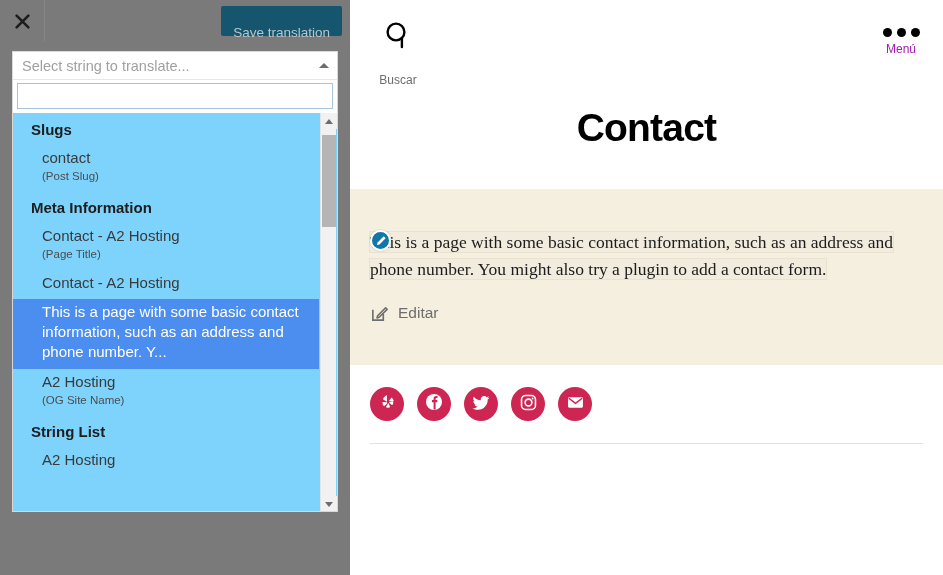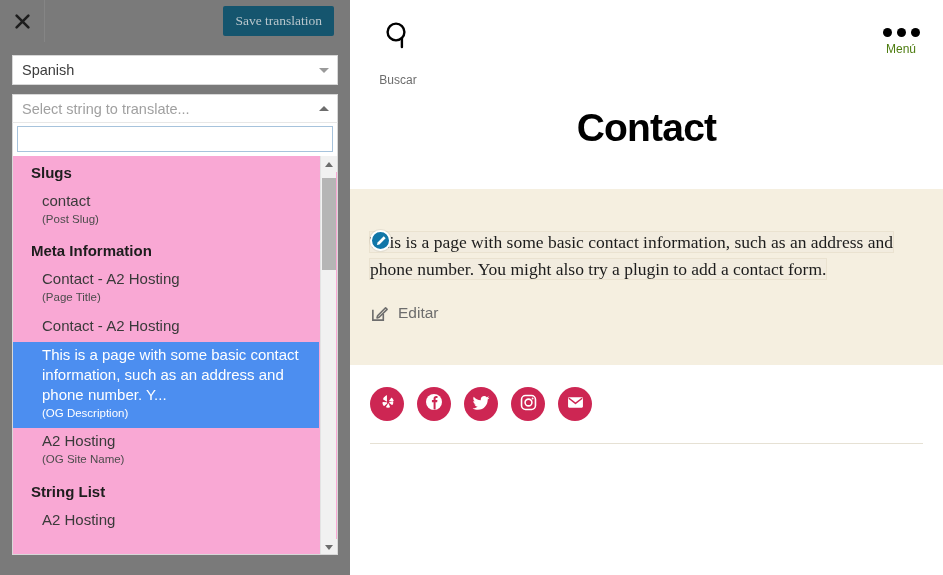--- a/index.html
+++ b/index.html
@@ -44,30 +44,30 @@
     height: 42px;
     display: flex;
     align-items: center;
     justify-content: center;
     cursor: pointer;
     border-right: 1px solid #858585;
   }
   .tp-close svg { display: block; }
   .tp-save {
     position: absolute;
-    right: 16px;
+    right: 8px;
     top: 6px;
     height: 30px;
-    padding: 0 12px;
+    padding: 12px 12px;
     background: #15556e;
     color: #b9c6cc;
     border: none;
     border-radius: 2px;
     font-size: 13.5px;
-    font-family: Liberation Serif, serif;
+    font-family: Liberation Sans, sans-serif;
     line-height: 30px;
     cursor: pointer;
     white-space: nowrap;
   }
 
   .tp-body {
     position: relative;
     padding: 0 12px;
   }
 
@@ -134,21 +134,21 @@
     font-size: 14px;
     padding: 0 5px;
     font-family: "Liberation Sans", sans-serif;
     color: #222;
     background: #fff;
   }
 
   
   .results {
     position: relative;
-    background: #f9a8d4;
+    background: #7dd3fc;
     border-left: 1px solid #d8d8d8;
     border-right: 1px solid #d8d8d8;
     border-bottom: 1px solid #d8d8d8;
     height: 399px;
     overflow: hidden;
   }
   .results-inner {
     position: absolute;
     left: 0; top: 0;
     width: 306px;
@@ -287,21 +287,21 @@
     margin-bottom: 5px;
   }
   .dots i {
     display: block;
     width: 9px; height: 9px;
     border-radius: 50%;
     background: #000;
   }
   .hdr-menu .lbl {
     font-size: 12px;
-    color: #4d7c0f;
+    color: #a21caf;
   }
 
   .page-title {
     text-align: center;
     font-size: 39px;
     font-weight: bold;
     color: #000;
     margin-top: 24px;
     letter-spacing: -0.8px;
     font-family: "Liberation Sans", sans-serif;
@@ -395,24 +395,20 @@
           <svg width="17" height="17" viewBox="0 0 17 17">
             <path d="M2.6 2.6 L14.4 14.4 M14.4 2.6 L2.6 14.4" stroke="#1d1d1d" stroke-width="2.6" stroke-linecap="round"></path>
           </svg>
         </span>
       </div>
       <button class="tp-save">Save translation</button>
     </div>
 
     <div class="tp-body">
 
-      <div class="lang-select">
-        <span>Spanish</span>
-        <span class="caret-down"></span>
-      </div>
 
       <div class="string-select">
         <span>Select string to translate...</span>
         <span class="caret-up"></span>
       </div>
 
       <div class="search-wrap">
         <input class="search-input" type="text" autofocus="" value="" style="">
       </div>
 
@@ -428,21 +424,20 @@
           <div class="group-label">Meta Information</div>
           <div class="opt">
             <div class="opt-main">Contact - A2 Hosting</div>
             <div class="opt-sub">(Page Title)</div>
           </div>
           <div class="opt">
             <div class="opt-main">Contact - A2 Hosting</div>
           </div>
           <div class="opt selected">
             <div class="opt-main">This is a page with some basic contact information, such as an address and phone number. Y...</div>
-            <div class="opt-sub">(OG Description)</div>
           </div>
           <div class="opt">
             <div class="opt-main">A2 Hosting</div>
             <div class="opt-sub">(OG Site Name)</div>
           </div>
 
           <div class="group-label">String List</div>
           <div class="opt truncated">
             <div class="opt-main">A2 Hosting</div>
           </div>

